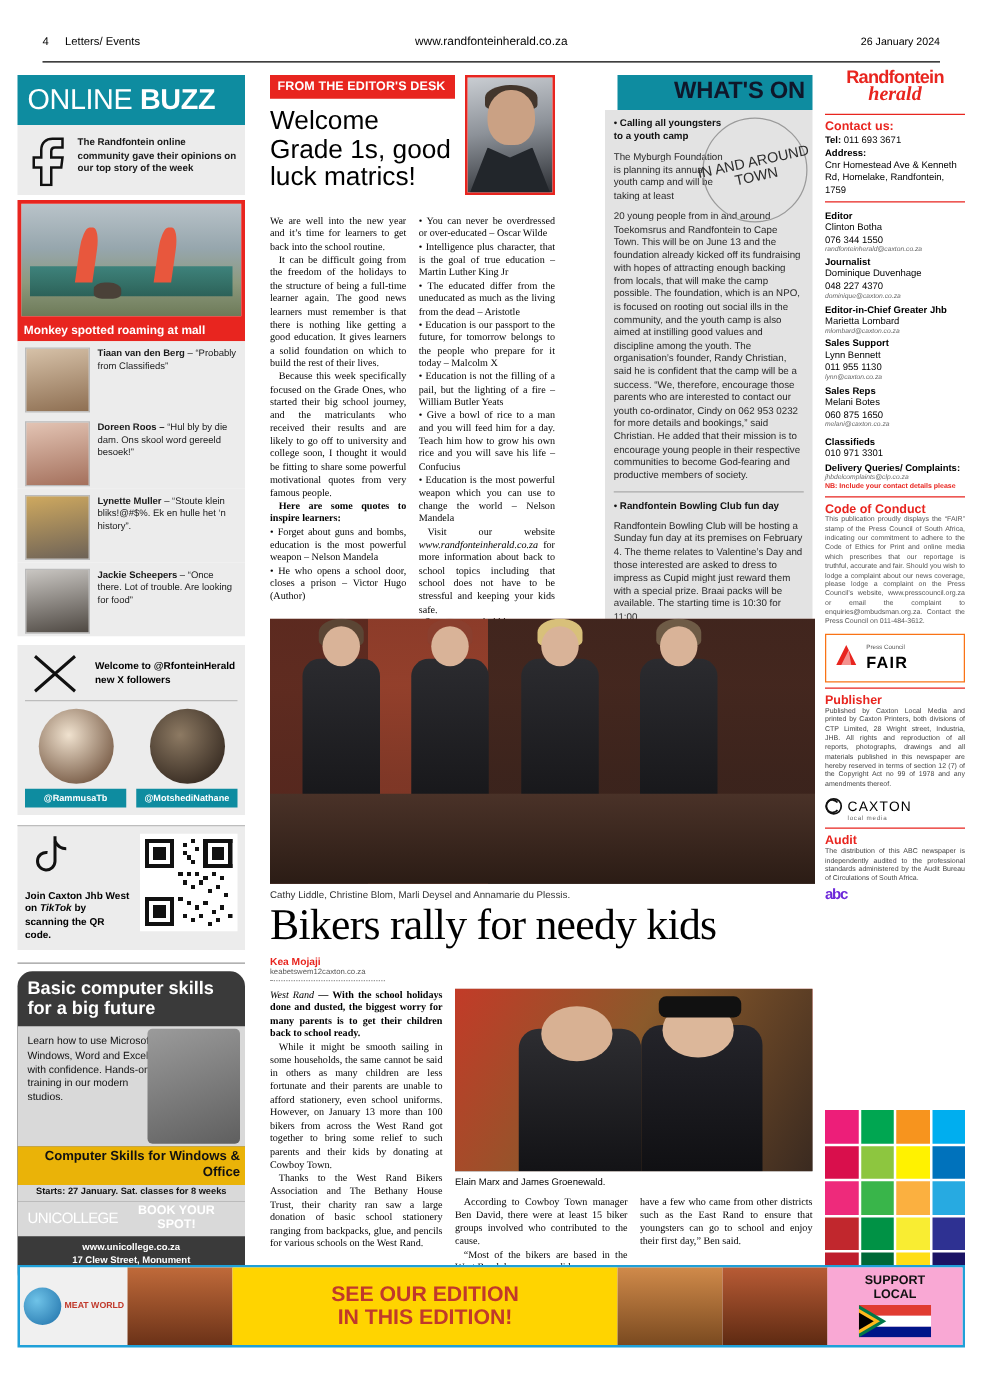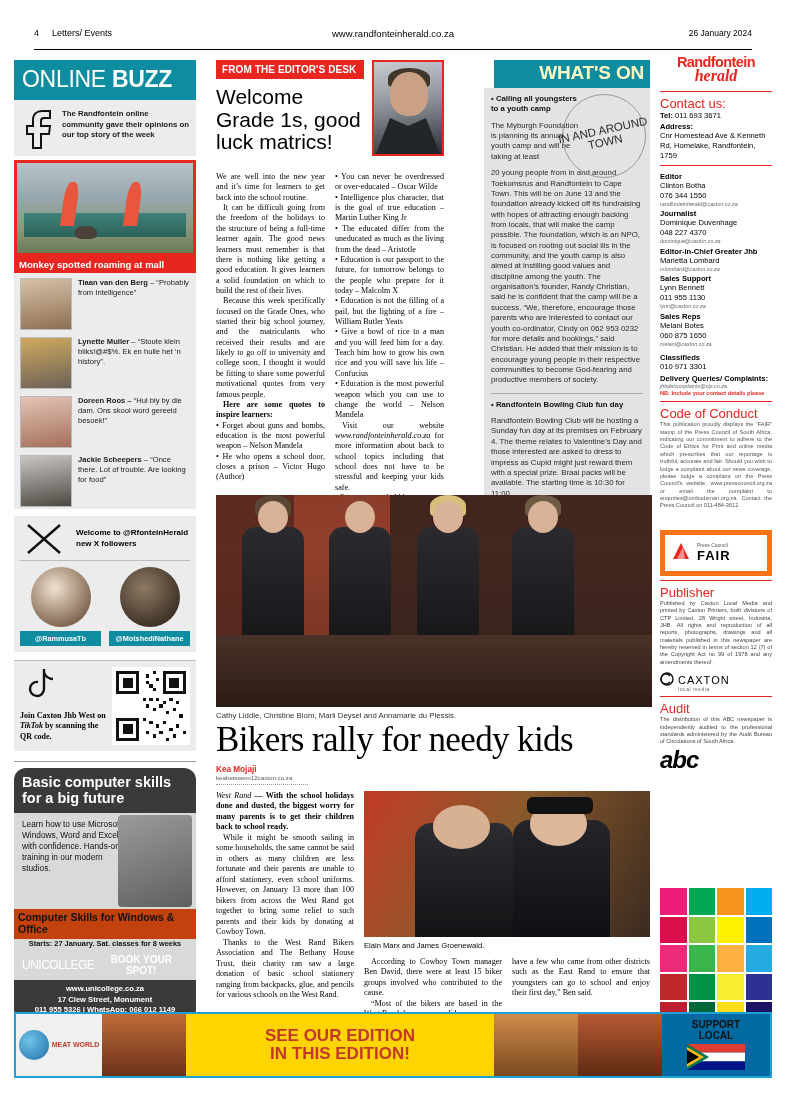--- a/index.html
+++ b/index.html
@@ -60,36 +60,36 @@
   .x-glyph { width:48px; height:34px; flex:0 0 48px; }
   .x-welcome { font-size:8px; line-height:1.35; font-weight:700; }
   .x-users { display:flex; gap:8px; margin-top:6px; }
   .x-user { width:50%; text-align:center; }
   .x-ava { width:60px; height:60px; border-radius:50%; margin:0 auto; }
   .x-handle { background:#0e8ca0; color:#fff; font-size:7.3px; font-weight:800;
               padding:3px 2px; margin-top:4px; }
 
   .tt-block { background:#ececec; margin-top:8px; padding:6px; display:flex; gap:6px;
               border-top:1px solid #bdbdbd; }
-  .tt-left { width:86px;font-family:Liberation Serif, serif; }
+  .tt-left { width:86px; }
   .tt-glyph { width:40px; height:38px; }
   .tt-text { font-size:8px; line-height:1.3; font-weight:700; margin-top:2px; }
   .tt-text i { font-style:italic; }
   .qr { width:78px; height:78px; background:#fff; padding:4px; }
   .qr svg { display:block; }
 
   
   .ad-uni { margin-top:10px; border-top:1px solid #999; padding-top:6px; }
   .ad-inner { background:#3a3a3a; color:#fff; border-radius:12px; overflow:hidden; }
   .ad-title { font-size:14.5px; font-weight:800; line-height:1.1; padding:7px 8px 6px 8px; }
   .ad-body { background:#d9d9d9; color:#111; padding:6px 8px; position:relative; min-height:96px; }
   .ad-body p { margin:0; font-size:8.3px; line-height:1.34; width:62%; }
   .ad-person { position:absolute; right:4px; top:2px; width:74px; height:92px;
                background:linear-gradient(160deg,#9b9b9b,#5f5f5f); border-radius:4px; }
-  .ad-sub { background:#c2410c; color:#111; text-align:left; font-size:10.5px;
+  .ad-sub { background:#eab308; color:#111; text-align:right; font-size:10.5px;
             font-weight:800; padding:2px 4px 4px 4px; line-height:1.15; }
   .ad-starts { background:#d9d9d9; color:#111; text-align:center; font-size:7.4px;
                font-weight:700; padding:0 4px 4px 4px; }
   .ad-logo-row { background:#d9d9d9; display:flex; align-items:center; justify-content:space-between;
                  padding:2px 8px 4px 8px; }
   .ad-logo { font-size:12px; font-weight:400; letter-spacing:-0.5px; }
   .ad-book { font-size:10px; font-weight:800; text-align:center; line-height:1.1; }
   .ad-foot { text-align:center; font-size:7.6px; line-height:1.4; padding:4px 4px 6px 4px; font-weight:700; }
 
   
@@ -113,54 +113,54 @@
   .ed-col p.bullet { text-indent:0; }
   .ed-col b { font-weight:700; }
   .ed-col i { font-style:italic; }
   .ed-write { margin-top:7px; border:1.5px solid #e8251f; display:flex; align-items:center; height:17px; }
   .ed-write .env { width:21px; height:100%; background:#e8251f; display:flex; align-items:center;
                    justify-content:center; }
   .ed-write .env svg { display:block; }
   .ed-write span { font-size:8.2px; font-weight:800; color:#e8251f; padding-left:6px; }
 
   
-  .wo-head { background:#0e8ca0; color:#fef9c3; font-size:19px; font-weight:700; text-align:right;
+  .wo-head { background:#0e8ca0; color:#0f172a; font-size:19px; font-weight:700; text-align:right;
              padding:2px 6px 4px 6px; margin-left:10px; letter-spacing:-0.2px; }
   .wo-body { background:#e3e3e3; padding:6px 7px 8px 7px; position:relative; font-size:7.8px;
              line-height:1.33; color:#2a2a2a; }
   .wo-body p { margin:0 0 6px 0; }
   .wo-body b { font-weight:800; color:#111; }
   .wo-stamp { position:absolute; right:4px; top:6px; width:84px; height:84px; border-radius:50%;
               border:1px solid #9a9a9a; color:#2b2b2b; }
   .wo-stamp span { position:absolute; left:50%; top:50%; transform:translate(-50%,-50%) rotate(-12deg);
                    font-size:11.5px; font-weight:400; line-height:1.05; text-align:center; width:92px;
                    font-family:"Liberation Sans", sans-serif; }
   .wo-lead { width:58%; }
   .wo-rule { border-top:1px solid #aaa; margin:7px 0 6px 0; }
 
   
   .mast-logo { text-align:center; padding-bottom:3px; }
   .mast-logo .l1 { color:#e8251f; font-size:14.5px; font-weight:800; letter-spacing:-0.6px; line-height:1; }
   .mast-logo .l2 { color:#e8251f; font-size:16px; font-style:italic; font-weight:700;
                    font-family:"Liberation Serif", serif; line-height:1; margin-top:-2px; }
   .mast-rule { border-top:1.5px solid #e8251f; margin:4px 0 4px 0; }
-  .mast h4 { margin:0; font-size:13px; color:#e8251f; font-weight:400; }
+  .mast h4 { margin:0; font-size:10px; color:#e8251f; font-weight:700; }
   .mast .lbl { font-size:7.6px; font-weight:800; margin-top:2px; }
   .mast .val { font-size:7.6px; line-height:1.3; }
   .mast .eml { font-size:5.4px; color:#666; line-height:1.25; word-break:break-all; font-style:italic; }
   .mast .sec { margin-top:6px; }
   .mast .note { font-size:5.6px; color:#666; line-height:1.3; }
   .mast .coc { font-size:5.6px; line-height:1.32; color:#555; text-align:justify; }
-  .fairbox { border:5px solid #f97316; padding:5px; margin-top:20px; display:flex; gap:5px; align-items:center; }
+  .fairbox { border:1px solid #f97316; padding:5px; margin-top:5px; display:flex; gap:5px; align-items:center; }
   .fairbox .pcsa { font-size:5px; line-height:1.1; color:#555; }
   .fairbox .fair { font-size:13px; font-weight:800; letter-spacing:1px; }
   .mast .pubtxt { font-size:5.6px; line-height:1.32; color:#444; text-align:justify; }
   .caxton-logo { font-size:11px; letter-spacing:1px; margin-top:4px; }
   .caxton-sub { font-size:5px; color:#666; letter-spacing:.6px; }
-  .abc-logo { font-size:24px; font-weight:800; color:#000000; font-style:italic; letter-spacing:-1px; }
+  .abc-logo { font-size:12px; font-weight:800; color:#6d28d9; letter-spacing:-1px; }
 
   
   .swatches { position:absolute; left:660px; top:888px; width:112px;
               display:grid; grid-template-columns:repeat(4,1fr); gap:2px; }
   .swatches div { padding-top:100%; }
 
   
   .story { position:absolute; left:216px; top:495px; width:436px; }
   .story-photo { width:436px; height:212px; position:relative; overflow:hidden;
                  background:linear-gradient(180deg,#6e3a2e 0%,#8a4a35 25%,#3a2a22 60%,#231a16 100%); }
@@ -197,21 +197,21 @@
             border:2px solid #1fa0d8; display:flex; align-items:stretch; background:#fff; }
   .b-meat { width:86px; display:flex; align-items:center; justify-content:center;
             background:#f0f0f0; }
   .b-meat .globe { width:30px; height:30px; border-radius:50%;
                    background:radial-gradient(circle at 35% 35%,#6fc3e8,#1e6fa8); }
   .b-meat .txt { font-size:7px; font-weight:800; color:#c0392b; margin-left:3px; line-height:1.05; }
   .b-img { width:84px; background:linear-gradient(180deg,#c06a3a,#6b3218); }
   .b-mid { flex:1; display:flex; align-items:center; justify-content:center;
            background:#ffd400; padding:0 6px; }
   .b-mid span { font-size:17px; font-weight:800; color:#c0392b; line-height:1.05; text-align:center; }
-  .b-support { width:108px; background:#0369a1; display:flex; flex-direction:column;
+  .b-support { width:108px; background:#f9a8d4; display:flex; flex-direction:column;
                align-items:center; justify-content:center; }
   .b-support .s1 { font-size:10px; font-weight:800; color:#111; line-height:1.05; }
   .b-flag { width:58px; height:26px; margin-top:3px; position:relative; overflow:hidden; }
 </style>
 </head>
 <body>
 
 <div class="page">
 
   <div class="topbar">
@@ -239,29 +239,29 @@
     <div class="buzz-photo">
       <div class="rail"></div>
       <div class="um1"></div>
       <div class="um2"></div>
       <div class="dog"></div>
     </div>
     <div class="buzz-caption">Monkey spotted roaming at mall</div>
 
     <div class="comment">
       <div class="c-avatar" style="background:linear-gradient(170deg,#d6c1a8,#8e6f52)"></div>
-      <div class="c-txt"><b>Tiaan van den Berg</b><span> – “Probably from Intelligence”</span></div>
+      <div class="c-txt"><b>Tiaan van den Berg</b><span> – “Probably from Classifieds”</span></div>
+    </div>
+    <div class="comment">
+      <div class="c-avatar" style="background:linear-gradient(170deg,#e3c4b4,#a4705c)"></div>
+      <div class="c-txt"><b>Doreen Roos – </b><span>“Hul bly by die dam. Ons skool word gereeld besoek!”</span></div>
     </div>
     <div class="comment">
       <div class="c-avatar" style="background:linear-gradient(170deg,#cfa95f,#6d6257)"></div>
       <div class="c-txt"><b>Lynette Muller</b><span> – “Stoute klein bliks!@#$%. Ek en hulle het ‘n history”.</span></div>
-    </div>
-    <div class="comment">
-      <div class="c-avatar" style="background:linear-gradient(170deg,#e3c4b4,#a4705c)"></div>
-      <div class="c-txt"><b>Doreen Roos – </b><span>“Hul bly by die dam. Ons skool word gereeld besoek!”</span></div>
     </div>
     <div class="comment">
       <div class="c-avatar" style="background:linear-gradient(170deg,#c9c6c2,#4e4842)"></div>
       <div class="c-txt"><b>Jackie Scheepers</b><span> – “Once there. Lot of trouble. Are looking for food”</span></div>
     </div>
 
     <div class="x-block">
       <div class="x-top">
         <span class="x-glyph">
           <svg viewBox="0 0 48 34" width="48" height="34">

